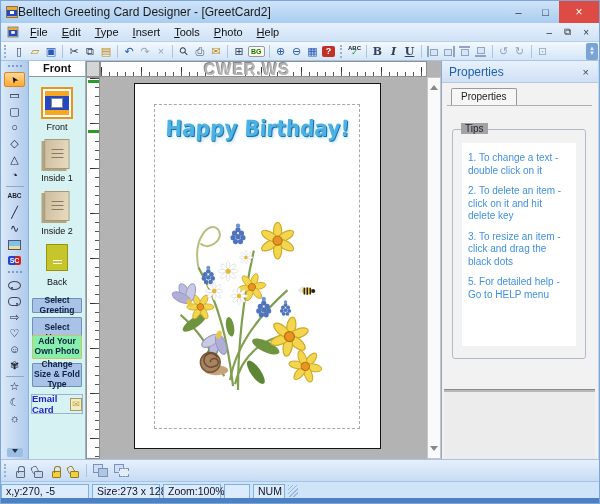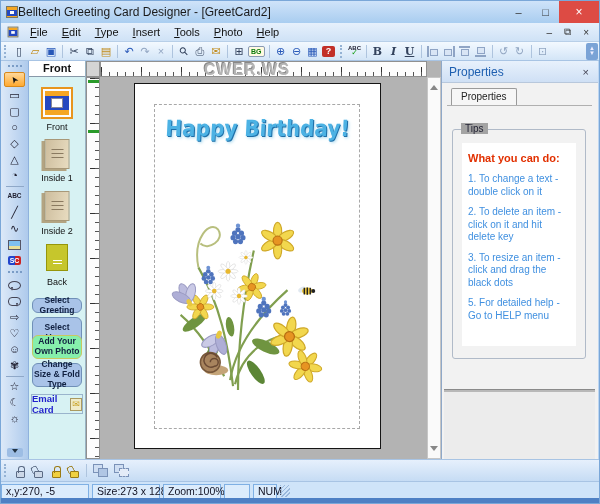--- a/index.html
+++ b/index.html
@@ -100,21 +100,21 @@
     background:linear-gradient(180deg,#f5a623 0 5px,#2448c0 5px 19px,#f5a623 19px)}
   .front-art::after{content:"";width:10px;height:8px;background:#fff;border:1px solid #889}
   .inside-art{width:25px;height:30px;border:1px solid #a89878;position:relative;
     background:linear-gradient(100deg,#cdbd9d,#e8dcc0);box-shadow:-3px 2px 0 #b3a482}
   .inside-art::after{content:"";position:absolute;left:6px;top:9px;width:12px;height:11px;
     background:repeating-linear-gradient(#8a7a60 0 1px,transparent 1px 4px)}
   .back-art{width:22px;height:27px;background:#c6c62c;border:1px solid #96960a;position:relative}
   .back-art::after{content:"";position:absolute;left:6px;bottom:4px;width:9px;height:6px;
     background:repeating-linear-gradient(#fff 0 1px,transparent 1px 3px)}
   .thumb-label{left:0;right:0;text-align:center;font-size:9px;color:#111}
-  .pg-btn{left:3px;right:3px;background:#a9c3e8;border:1px solid #7090b8;border-radius:6px;
+  .pg-btn{left:3px;right:3px;background:#a9c3e8;border:1px solid #7090b8;border-radius:1px;
     font-size:8.5px;font-weight:bold;color:#102040;display:flex;align-items:center;
     justify-content:center;text-align:center;line-height:1.15;padding:1px}
   .pg-btn.yellow{background:#86efac;border-color:#c8c860}
   .email-box{left:2px;right:2px;height:20px;border:1px solid #9ab4cc;background:#d7f2f3;
     display:flex;align-items:center;justify-content:center;gap:2px}
   .email-label{font-size:9.5px;font-weight:bold;color:#2222cc}
   .email-btn{width:16px;height:13px;background:#f0ecc8;border:1px solid #aa9a60;
     display:flex;align-items:center;justify-content:center;font-size:9px;color:#c8a020;line-height:1}
 
   
@@ -190,21 +190,21 @@
   .grp-ic::after{content:"";position:absolute;right:0;bottom:0;width:8px;height:7px;
     border:1px solid #7a92b8;background:#b0c6e4}
   .ungrp::after{background:#e4ecf8;border-style:dashed}
 
   
   .statusbar{position:absolute;left:0;top:480px;right:0;height:19px;display:flex;
     align-items:center;background:#cfe4f9;border-top:1px solid #a8c4e4;font-size:10.5px;color:#112}
   .sb-ready{flex:1;padding-left:6px}
   .sb-pane{height:15px;border:1px solid #7fb0e4;background:#dcecfc;line-height:13px;
     padding:0 4px;margin-right:3px;white-space:nowrap;flex:none}
-  .p-xy{width:88px}.p-size{width:68px}.p-zoom{width:58px}.p-blank{width:26px}.p-num{width:24px}
+  .p-xy{width:88px}.p-size{width:68px}.p-zoom{width:58px}.p-blank{width:26px}.p-num{width:32px}
   .sb-grip{width:10px;height:12px;margin-right:2px;flex:none;
     background:repeating-linear-gradient(135deg,#9ab8dc 0 1px,transparent 1px 3px)}
   .bottom-edge{position:absolute;left:0;bottom:0;right:0;height:5px;background:#4e80c4}
 </style>
 </head>
 <body>
 
 <div class="app">
 
   <div class="titlebar">
@@ -473,21 +473,20 @@
       <div class="props-header">
         <span class="props-title">Properties</span>
         <span class="props-close">×</span>
       </div>
       <div class="props-tab">Properties</div>
       <div class="tab-strip"></div>
 
       <div class="tips-group">
         <span class="tips-legend">Tips</span>
         <div class="tips-box">
-          <div class="tips-heading">What you can do:</div>
           <p class="tip">1. To change a text - double click on it</p>
           <p class="tip">2. To delete an item - click on it and hit delete key</p>
           <p class="tip">3. To resize an item - click and drag the black dots</p>
           <p class="tip">5. For detailed help - Go to HELP menu</p>
         </div>
       </div>
 
       <div class="props-split"></div>
       <div class="props-lower"></div>
     </div>

